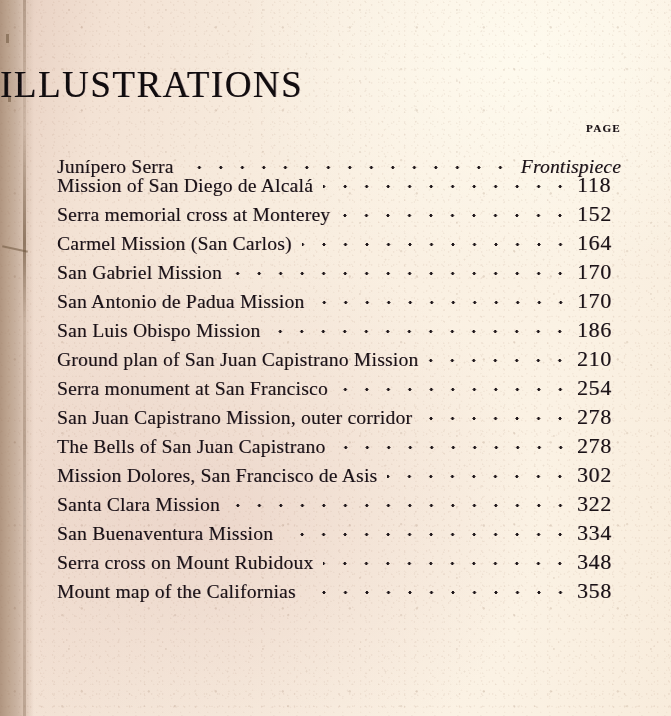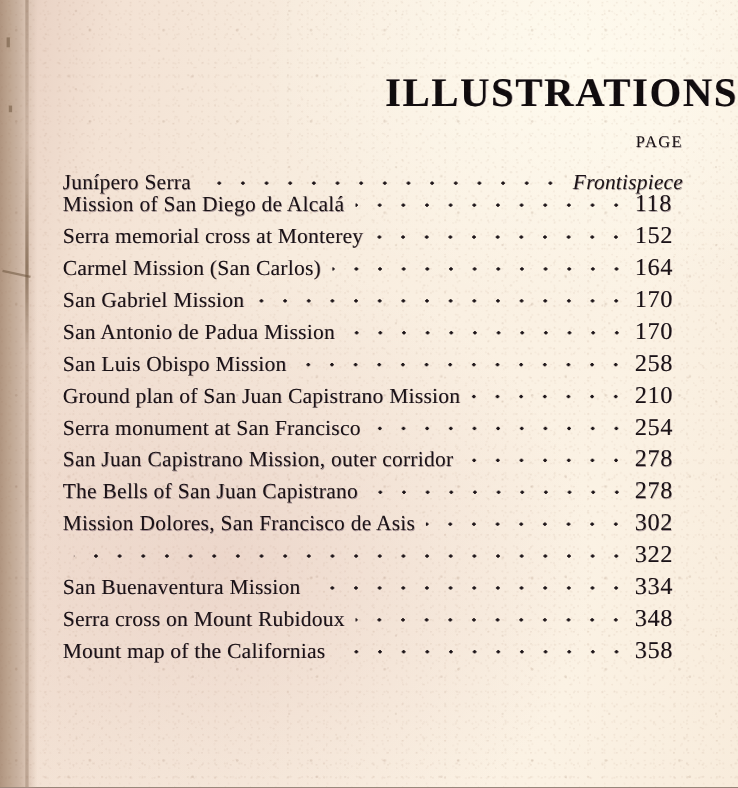--- a/index.html
+++ b/index.html
@@ -87,37 +87,36 @@
     position: absolute;
     inset: 0;
     color: #20191c;
   }
 
   
   #title {
     position: absolute;
     left: 0; right: 0;
     top: 66px;
-    text-align: right;
+    text-align: left;
     font-size: 37px;
     line-height: 1;
-    font-weight: bold;
+    font-weight: normal;
     letter-spacing: 1.5px;
     color: #100c0e;
     text-shadow: 0.6px 0.4px 0 rgba(60,35,55,0.45);
-    padding-left: 28px;
   }
 
   
   #page-header {
     position: absolute;
     right: 50px;
     top: 122px;
-    font-size: 15px;
-    font-weight: normal;
+    font-size: 11px;
+    font-weight: bold;
     letter-spacing: 1.3px;
     color: #171114;
     text-shadow: 0.5px 0.3px 0 rgba(60,35,55,0.4);
   }
 
   
   #list {
     position: absolute;
     left: 57px;
     right: 50px;
@@ -220,21 +219,21 @@
           <span class="pagenum">170</span>
         </div>
         <div class="entry">
           <span class="entry-title">San Antonio de Padua Mission</span>
           <span class="leader"></span>
           <span class="pagenum">170</span>
         </div>
         <div class="entry">
           <span class="entry-title">San Luis Obispo Mission</span>
           <span class="leader"></span>
-          <span class="pagenum">258</span>
+          <span class="pagenum">186</span>
         </div>
         <div class="entry">
           <span class="entry-title">Ground plan of San Juan Capistrano Mission</span>
           <span class="leader"></span>
           <span class="pagenum">210</span>
         </div>
         <div class="entry">
           <span class="entry-title">Serra monument at San Francisco</span>
           <span class="leader"></span>
           <span class="pagenum">254</span>
@@ -248,20 +247,21 @@
           <span class="entry-title">The Bells of San Juan Capistrano</span>
           <span class="leader"></span>
           <span class="pagenum">278</span>
         </div>
         <div class="entry">
           <span class="entry-title">Mission Dolores, San Francisco de Asis</span>
           <span class="leader"></span>
           <span class="pagenum">302</span>
         </div>
         <div class="entry">
+          <span class="entry-title">Santa Clara Mission</span>
           <span class="leader"></span>
           <span class="pagenum">322</span>
         </div>
         <div class="entry">
           <span class="entry-title">San Buenaventura Mission</span>
           <span class="leader"></span>
           <span class="pagenum">334</span>
         </div>
         <div class="entry">
           <span class="entry-title">Serra cross on Mount Rubidoux</span>

